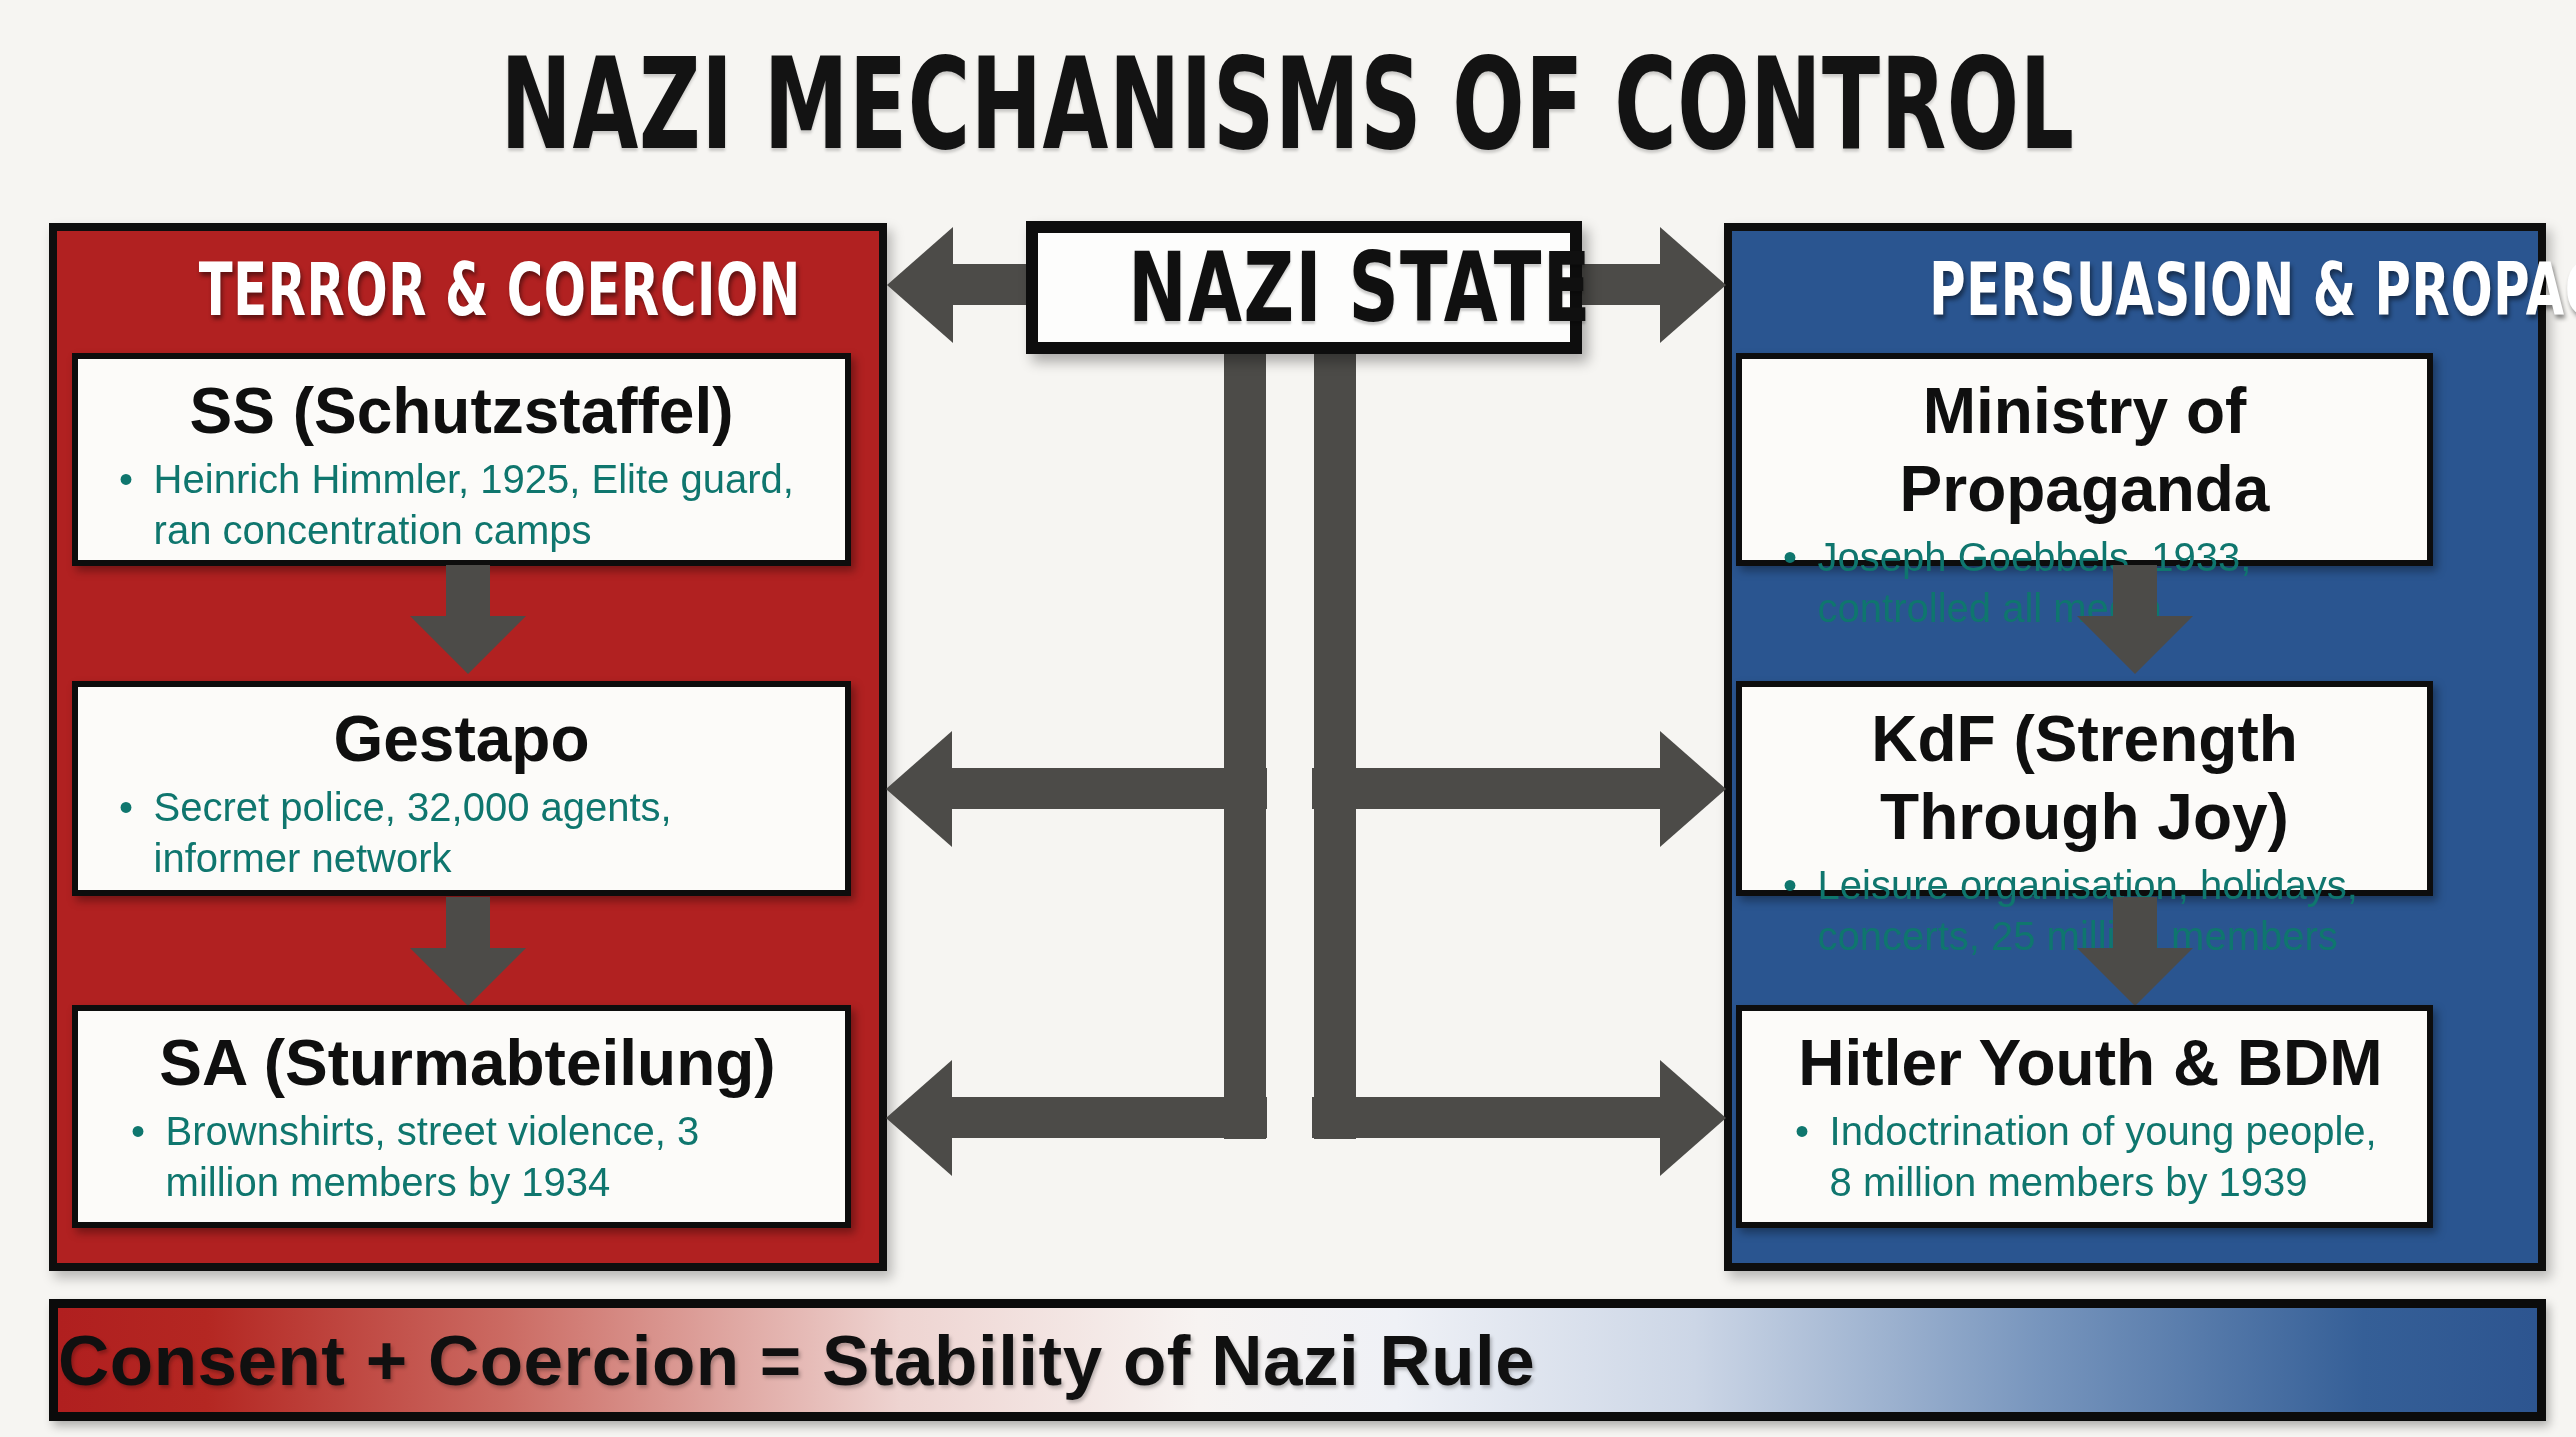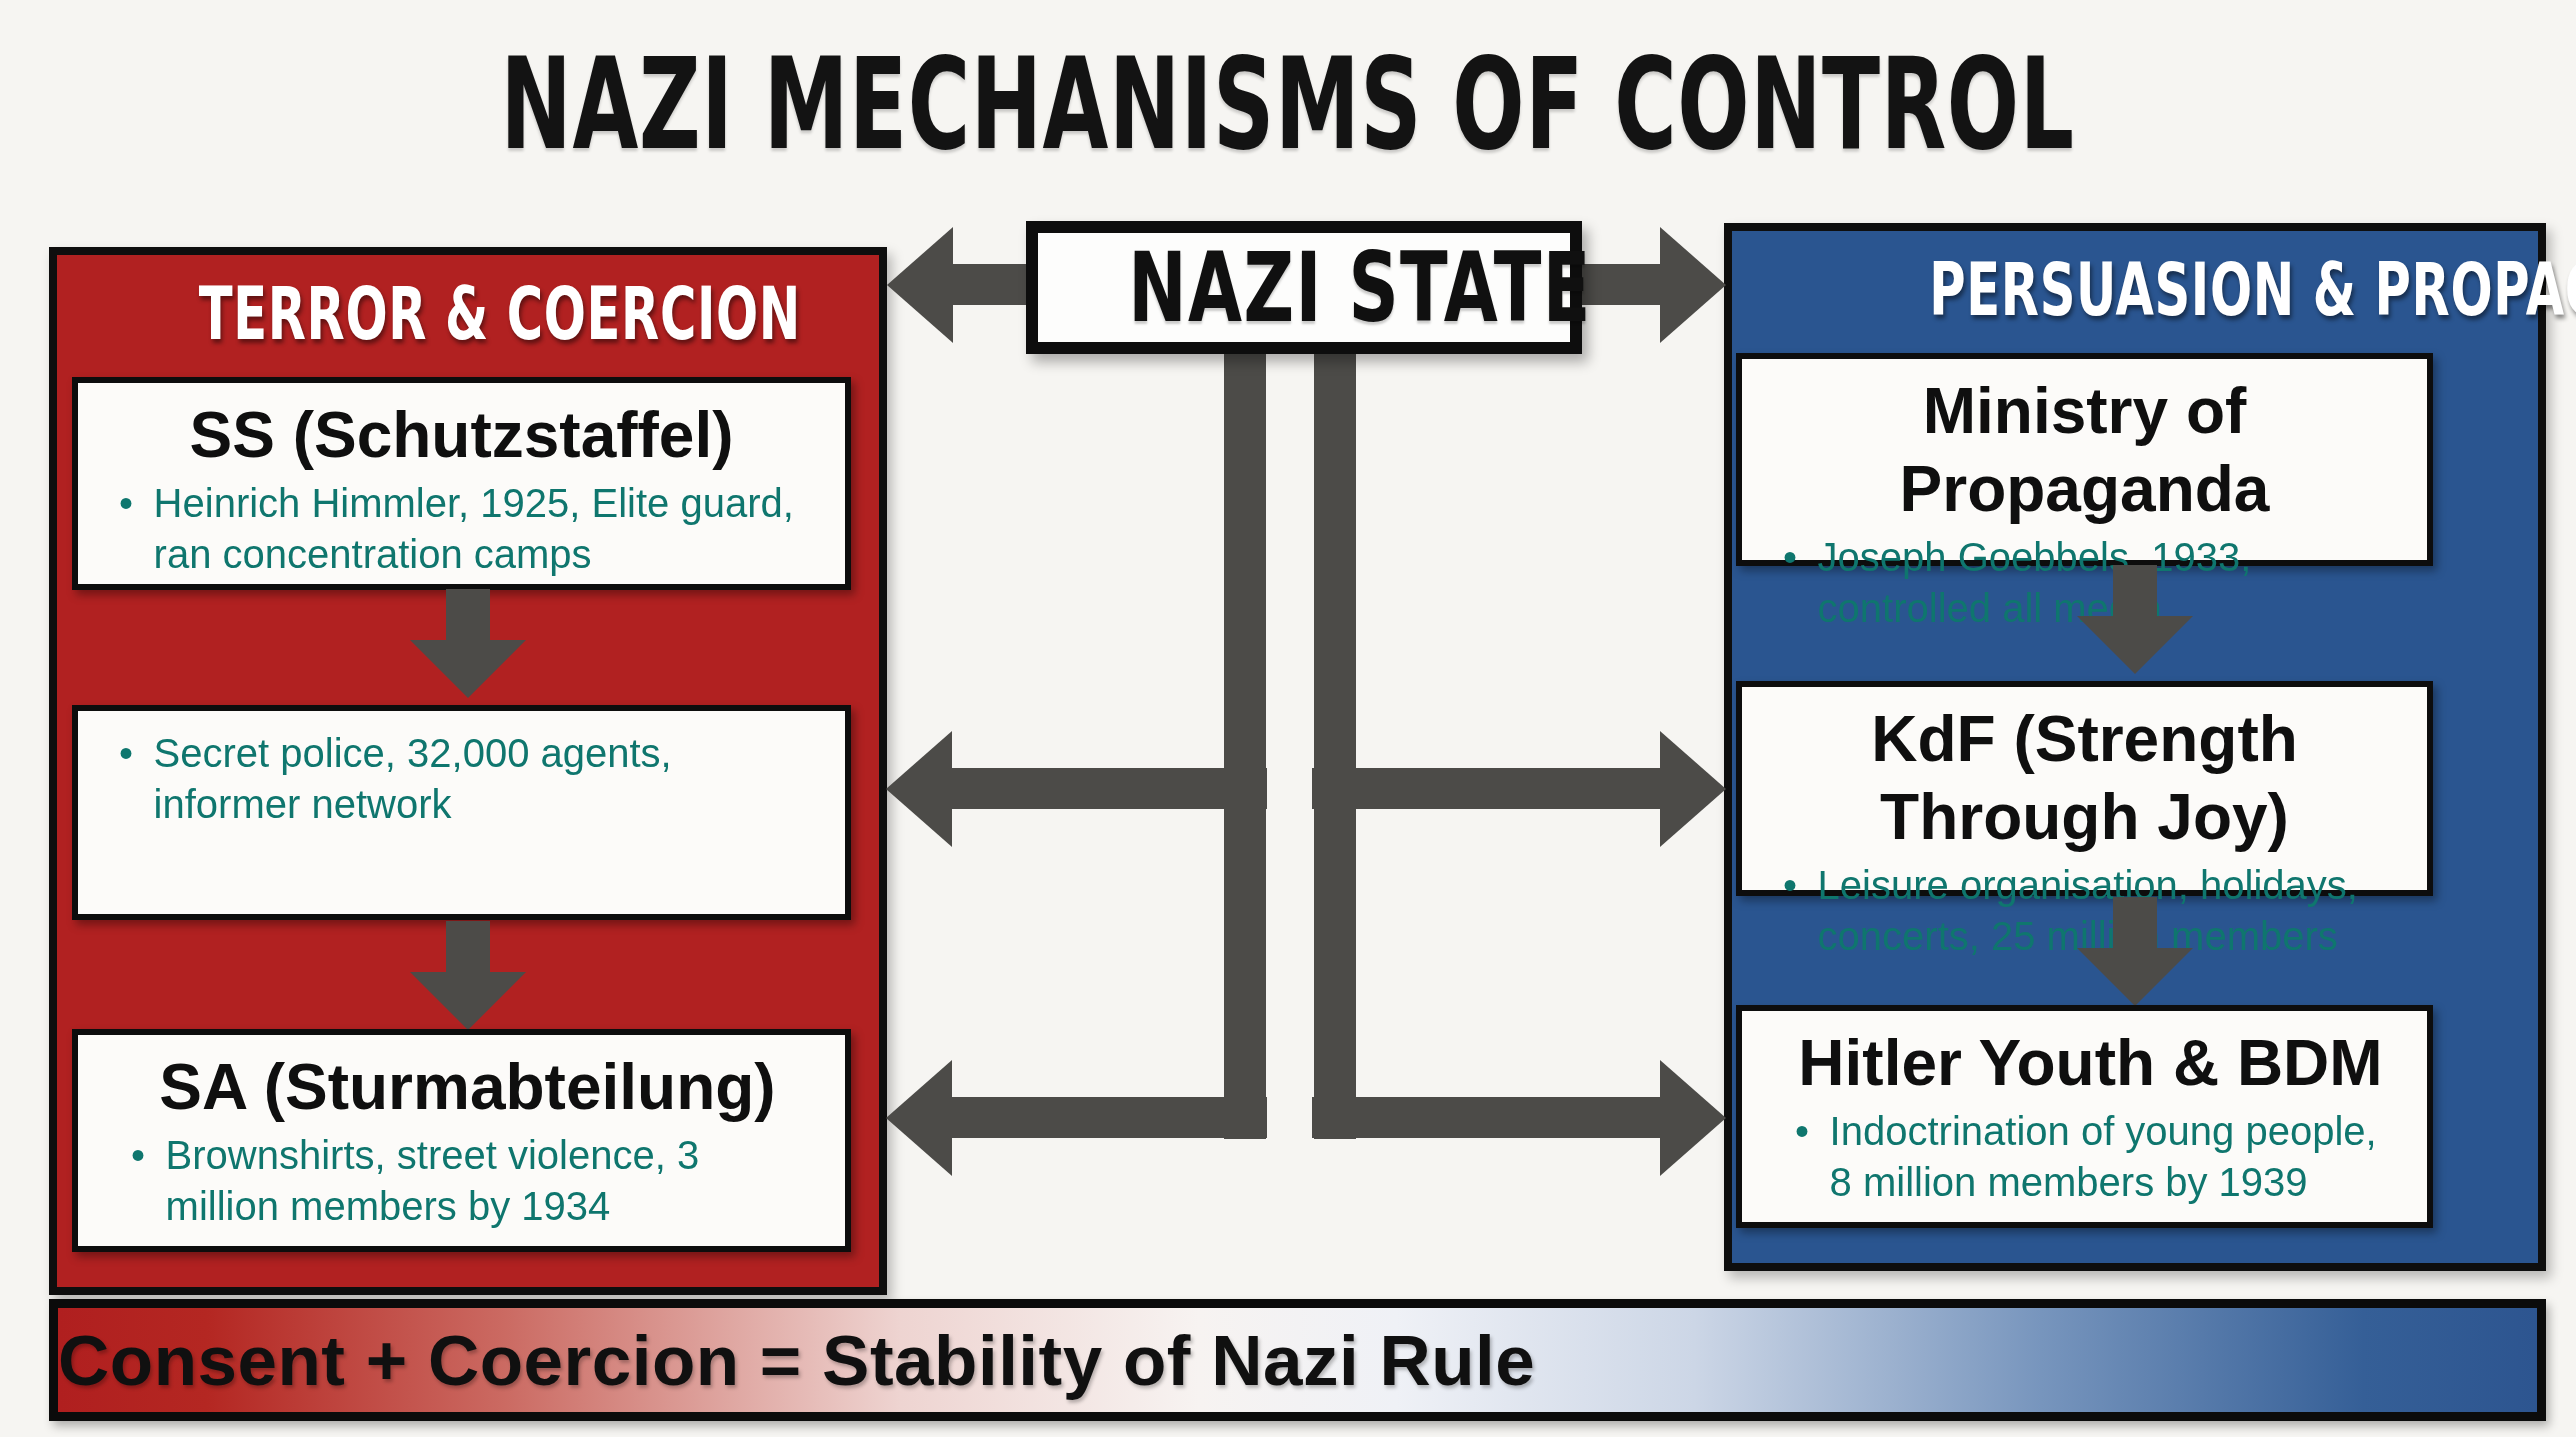--- a/index.html
+++ b/index.html
@@ -23,21 +23,21 @@
     letter-spacing:0.9px;color:#131313;
     transform:scaleX(0.67);transform-origin:center;
     text-shadow:0 2.8px 3.7px rgba(0,0,0,0.18);
   }
   
   .panel{
     position:absolute;top:223px;height:1048px;
     border:8.4px solid #0e0e0e;box-sizing:border-box;
     box-shadow:4.7px 6.6px 11.2px rgba(0,0,0,0.25);
   }
-  .panel.red{left:49px;width:838px;background:#b12121;margin-top:24px;}
+  .panel.red{left:49px;width:838px;background:#b12121;}
   .panel.blue{left:1724px;width:822px;background:#2a5590;}
   .panel-header{
     position:absolute;left:0;right:0;top:20.6px;
     text-align:center;white-space:nowrap;
   }
   .panel-header .squeeze{
     display:inline-block;
     font-family:"DejaVu Sans", sans-serif;
     font-weight:700;font-size:73px;line-height:1.05;
     color:#ffffff;letter-spacing:0.9px;
@@ -148,20 +148,21 @@
         <span>Heinrich Himmler, 1925, Elite guard, ran concentration camps</span>
       </div>
     </div>
 
     <div class="varrow g1">
       <div class="vshaft"></div>
       <div class="vhead"></div>
     </div>
 
     <div class="info-box b1">
+      <div class="box-title">Gestapo</div>
       <div class="box-bullet">
         <span>Secret police, 32,000 agents, informer network</span>
       </div>
     </div>
 
     <div class="varrow g2">
       <div class="vshaft"></div>
       <div class="vhead"></div>
     </div>
 

